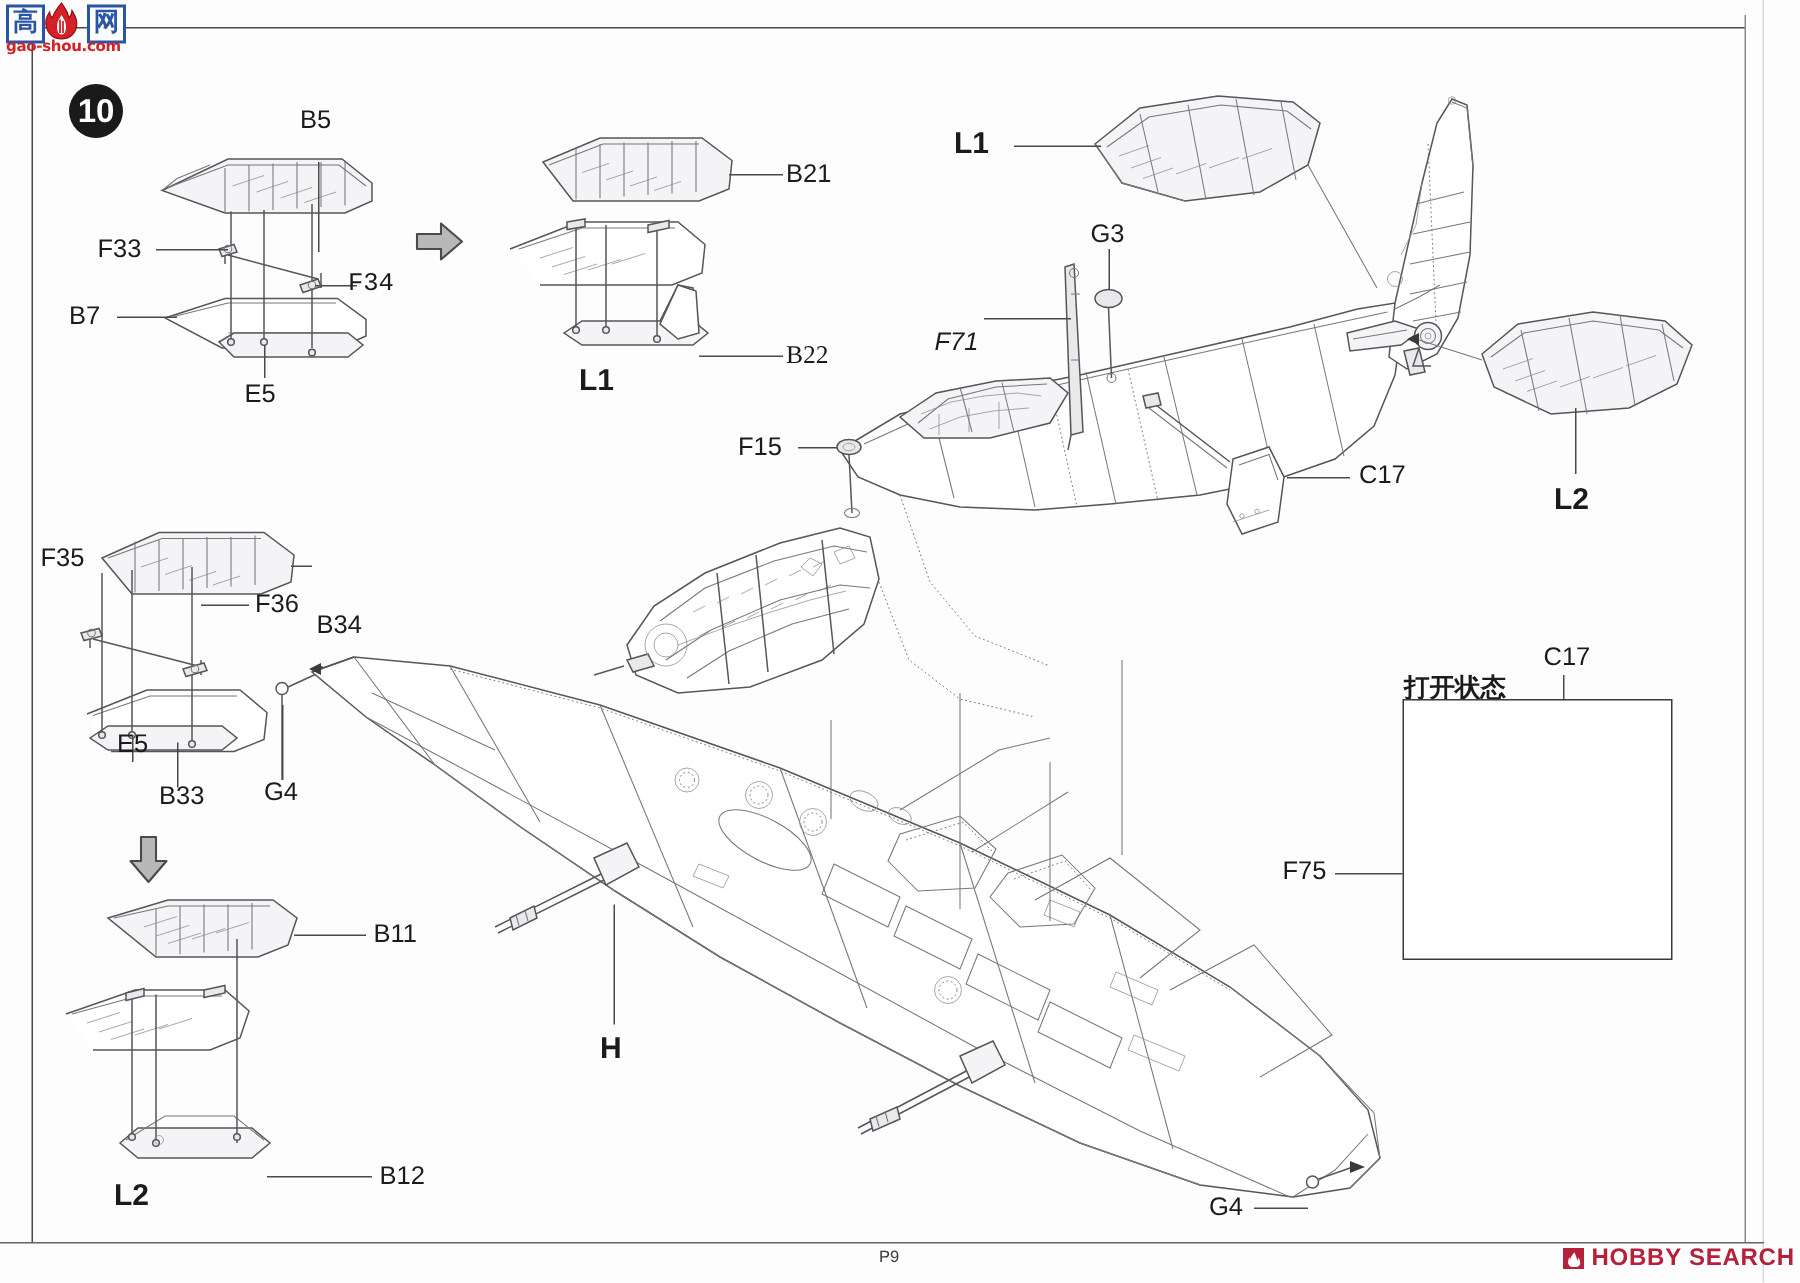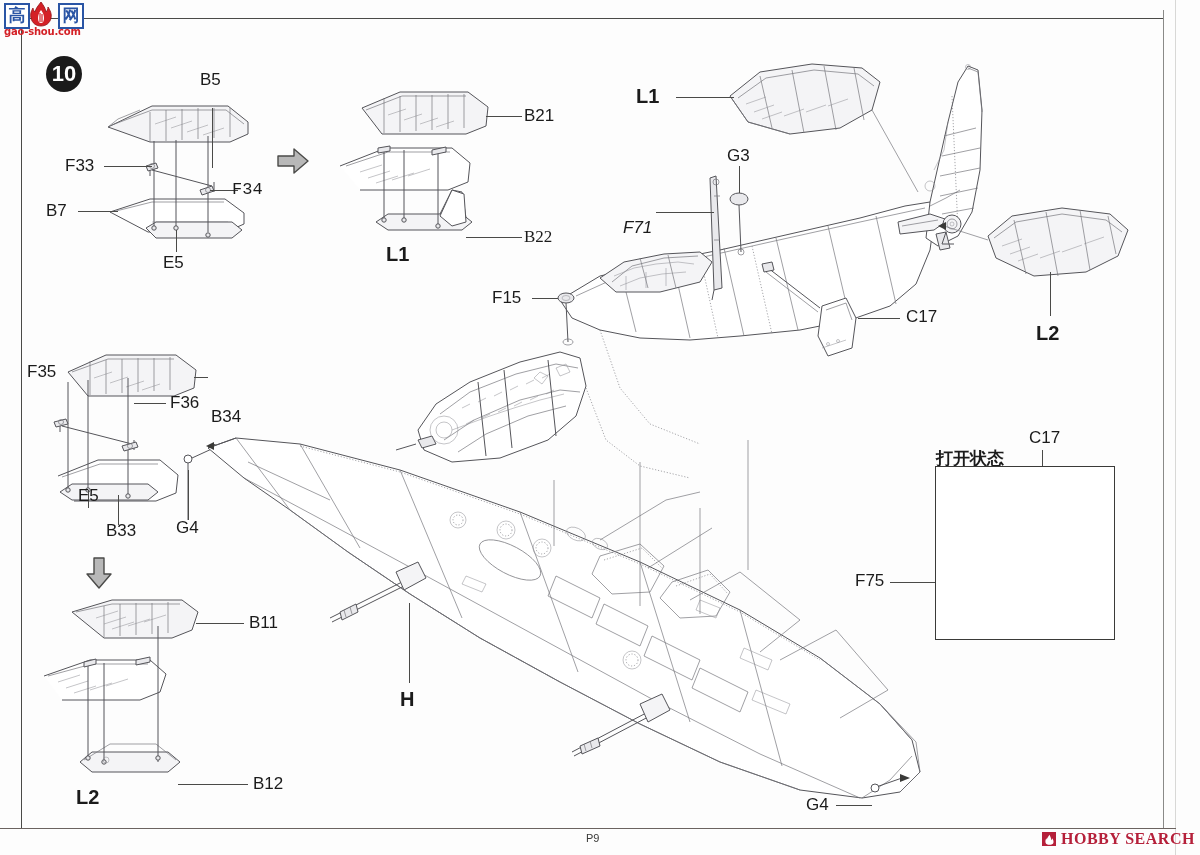--- a/index.html
+++ b/index.html
@@ -90,21 +90,21 @@
     position:absolute;left:1042px;top:830px;
     display:flex;align-items:center;gap:5px;
   }
   #hobby-logo .hs-mark{
     width:14px;height:14px;background:#b5203a;
     display:flex;align-items:center;justify-content:center;
   }
   #hobby-logo .hs-mark svg{display:block;}
   #hobby-logo .hs-text{
     font-size:16px;font-weight:bold;color:#b5203a;
-    font-family:Liberation Serif, serif;letter-spacing:0.5px;
+    font-family:Liberation Sans, sans-serif;letter-spacing:0.5px;
   }
 
   
   #artwork{position:absolute;left:0;top:0;width:1200px;height:855px;}
   #artwork .ol{fill:none;stroke:#55555a;stroke-width:1;}
   #artwork .ol-thin{fill:none;stroke:#77777c;stroke-width:0.7;}
   #artwork .ol-fine{fill:none;stroke:#8a8a90;stroke-width:0.5;}
   #artwork .fill-l{fill:#f4f4f6;stroke:#55555a;stroke-width:1;}
   #artwork .fill-m{fill:#e9e9ec;stroke:#55555a;stroke-width:1;}
   #artwork .fill-w{fill:#ffffff;stroke:#55555a;stroke-width:1;}

